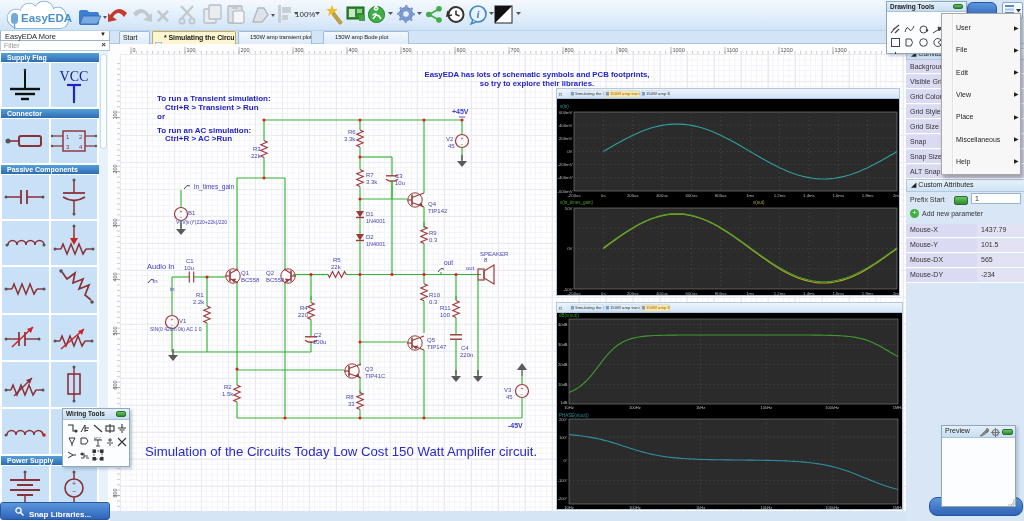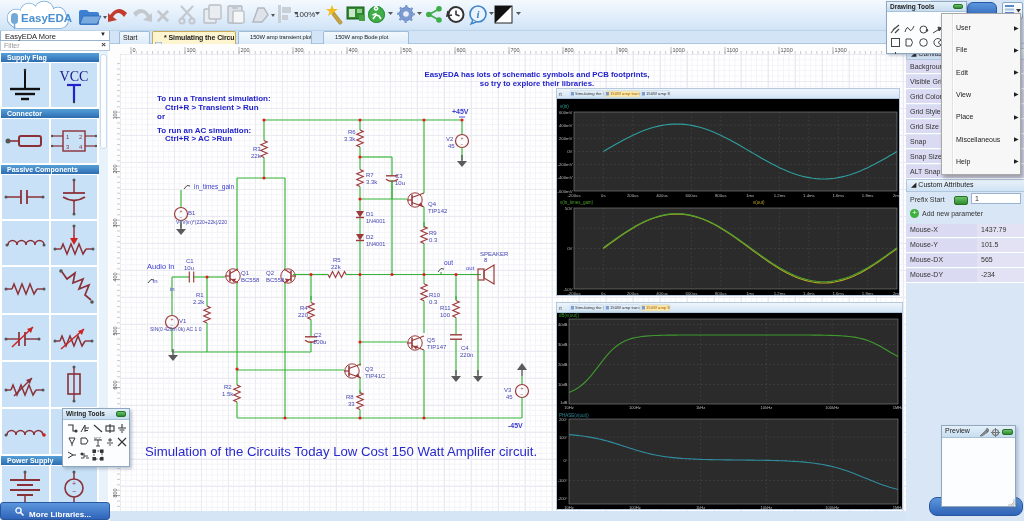--- a/index.html
+++ b/index.html
@@ -296,21 +296,21 @@
         <text x="23" y="28" font-size="7" fill="#8b3038" text-anchor="middle">−</text>
         <line x1="23" y1="31" x2="23" y2="37" stroke="#8b3038" stroke-width="1.5"></line>
         <circle cx="23" cy="38" r="1.5" fill="#555"></circle>
       </svg></div>
 <div class="ab" style="left:99px;top:0px;width:9px;height:450px;background:#e8f2fb;">
       <div class="ab" style="left:1px;top:3px;width:7px;height:95px;background:#fdfdfe;border:1px solid #c8dced;border-radius:3px;box-sizing:border-box;"></div>
     </div>
 <div class="ab" style="left:0px;top:451px;width:110px;height:18px;background:linear-gradient(#5b97dd,#2f63b8);border-radius:3px;border:1px solid #2a56a0;box-sizing:border-box;text-align:center;"><svg width="9" height="9" style="position:absolute;left:14px;top:4px;">
         <circle cx="3.5" cy="3.5" r="2.6" fill="none" stroke="#fff" stroke-width="1.3"></circle>
         <line x1="5.5" y1="5.5" x2="8.5" y2="8.5" stroke="#fff" stroke-width="1.4"></line>
-      </svg><span style="font-size:8px;color:#fff;font-weight:bold;line-height:17px;padding-left:10px;">More Libraries...</span></div>
+      </svg><span style="font-size:8px;color:#fff;font-weight:bold;line-height:17px;padding-left:10px;">Snap Libraries...</span></div>
 </div>
 
 <div class="ab" style="left:110px;top:44px;width:796px;height:467px;background:#fff;">
 <div class="ab" style="left:0;top:0;width:796px;height:10px;background:#fdfdfd;border-bottom:1px solid #c8c8c8;">
 <svg width="795" height="10" viewBox="0 0 1590 20" style="position:absolute;left:0;top:0">
         <line x1="42.0" y1="14" x2="42.0" y2="20" stroke="#999" stroke-width="1"></line>
         <line x1="42.0" y1="6" x2="42.0" y2="20" stroke="#888" stroke-width="1.2"></line>
         <text x="45.0" y="15" font-size="11" fill="#555">0</text>
         <line x1="52.8" y1="14" x2="52.8" y2="20" stroke="#999" stroke-width="1"></line>
         <line x1="63.6" y1="14" x2="63.6" y2="20" stroke="#999" stroke-width="1"></line>

